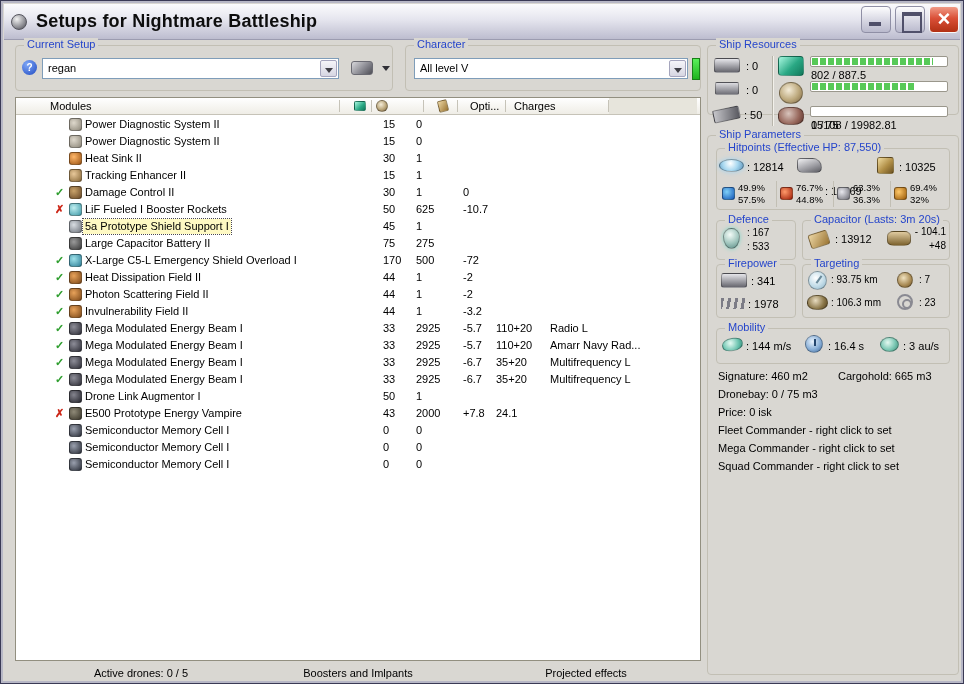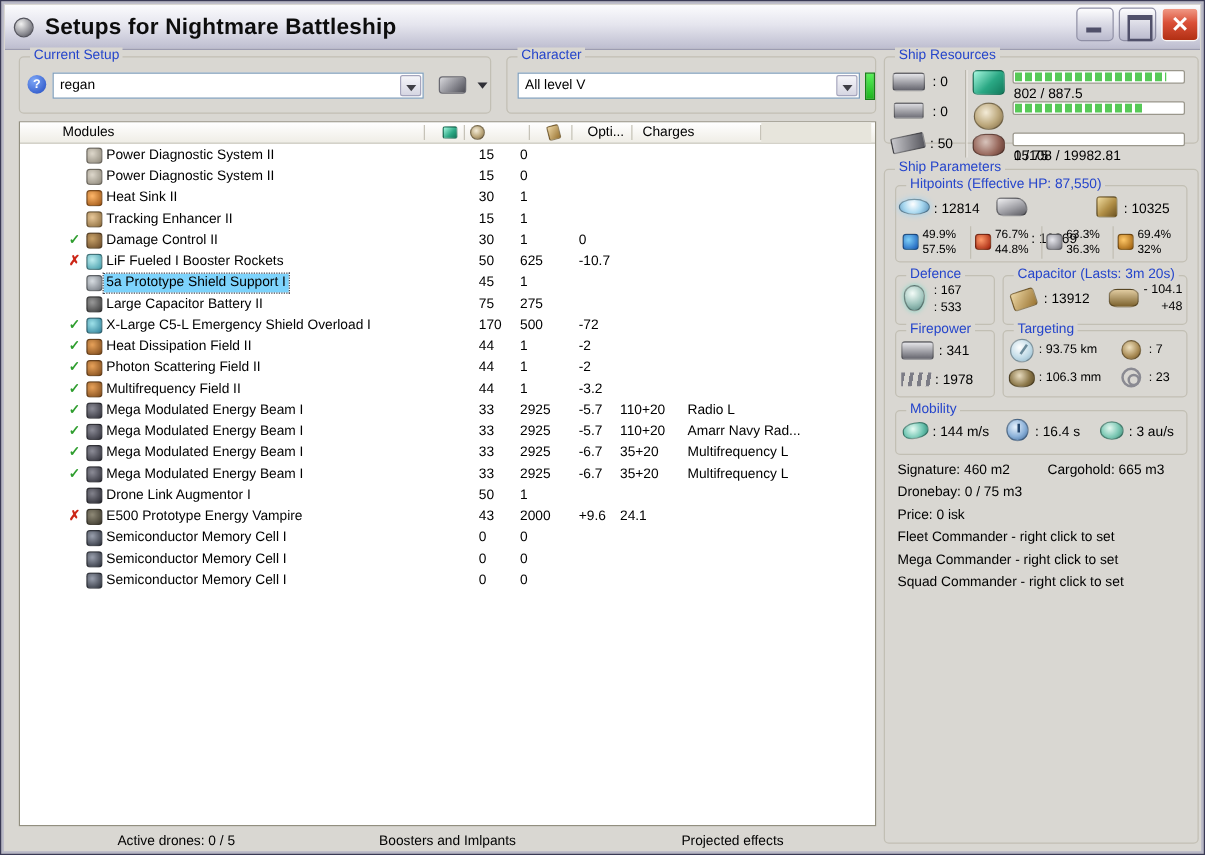--- a/index.html
+++ b/index.html
@@ -68,21 +68,21 @@
     background:radial-gradient(circle at 40% 35%,#f4ecd8,#bca87c 55%,#7a6440);}
   .h-cap{ left:422px; top:2px; width:10px; height:12px;
     background:linear-gradient(135deg,#ecd6a4,#9a7432); transform:rotate(-14deg);}
   .rows{ position:absolute; left:0; top:18px; right:0;padding-left:36px;}
   .mrow{ position:relative; height:17px; font-size:11px; color:#000;}
   .mst{ position:absolute; left:3px; top:1px; width:12px; font-size:11px; font-weight:bold; line-height:15px;}
   .mst.check{ color:#2f9e2f;} .mst.cross{ color:#cc2617;}
   .micon{ position:absolute; left:17px; top:2px; width:13px; height:13px; border-radius:3px;
     border:1px solid rgba(0,0,0,.35);}
   .mname{ position:absolute; left:33px; top:1px; white-space:nowrap; line-height:15px;}
-  .mname.sel{ left:31px; background:#7dd3fc; outline:1px dotted #4a4850; padding:0 2px;}
+  .mname.sel{ left:31px; background:#fef9c3; outline:1px dotted #4a4850; padding:0 2px;}
   .c-cpu{position:absolute; left:331px; top:1px; line-height:15px;}
   .c-pg {position:absolute; left:364px; top:1px; line-height:15px;}
   .c-cap{position:absolute; left:411px; top:1px; line-height:15px;}
   .c-opt{position:absolute; left:444px; top:1px; line-height:15px;}
   .c-chg{position:absolute; left:498px; top:1px; line-height:15px; white-space:nowrap;}
   
   .m-pds{background:radial-gradient(circle at 35% 35%,#ded8cc,#8e887a);}
   .m-heatsink{background:radial-gradient(circle at 35% 35%,#ffb76a,#9c5413);}
   .m-tracking{background:radial-gradient(circle at 35% 35%,#e8c89a,#8a6a3a);}
   .m-dcu{background:radial-gradient(circle at 35% 35%,#c9a36a,#6a4a28);}
@@ -303,21 +303,21 @@
             <span class="mname">Photon Scattering Field II</span>
             <span class="c-cpu">44</span>
             <span class="c-pg">1</span>
             <span class="c-cap">-2</span>
             <span class="c-opt"></span>
             <span class="c-chg"></span>
           </div>
           <div class="mrow">
             <span class="mst check">✓</span>
             <span class="micon m-hardener"></span>
-            <span class="mname">Multifrequency Field II</span>
+            <span class="mname">Invulnerability Field II</span>
             <span class="c-cpu">44</span>
             <span class="c-pg">1</span>
             <span class="c-cap">-3.2</span>
             <span class="c-opt"></span>
             <span class="c-chg"></span>
           </div>
           <div class="mrow">
             <span class="mst check">✓</span>
             <span class="micon m-beam"></span>
             <span class="mname">Mega Modulated Energy Beam I</span>
@@ -366,21 +366,21 @@
             <span class="c-cap"></span>
             <span class="c-opt"></span>
             <span class="c-chg"></span>
           </div>
           <div class="mrow">
             <span class="mst cross">✗</span>
             <span class="micon m-vampire"></span>
             <span class="mname">E500 Prototype Energy Vampire</span>
             <span class="c-cpu">43</span>
             <span class="c-pg">2000</span>
-            <span class="c-cap">+9.6</span>
+            <span class="c-cap">+7.8</span>
             <span class="c-opt">24.1</span>
             <span class="c-chg"></span>
           </div>
           <div class="mrow">
             <span class="mst none"></span>
             <span class="micon m-memcell"></span>
             <span class="mname">Semiconductor Memory Cell I</span>
             <span class="c-cpu">0</span>
             <span class="c-pg">0</span>
             <span class="c-cap"></span>

